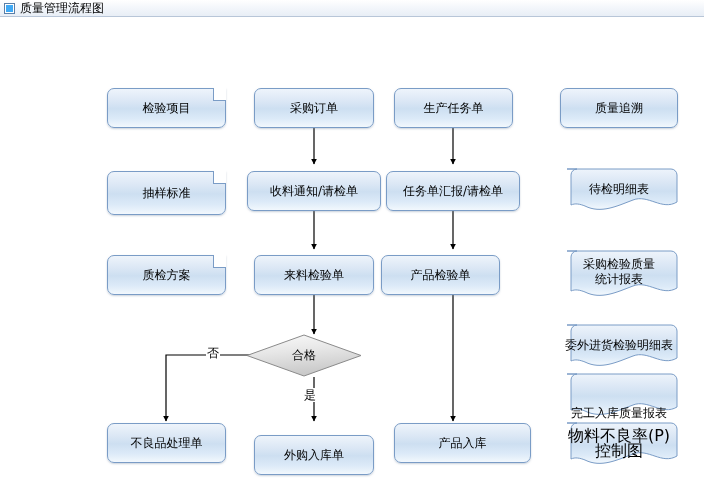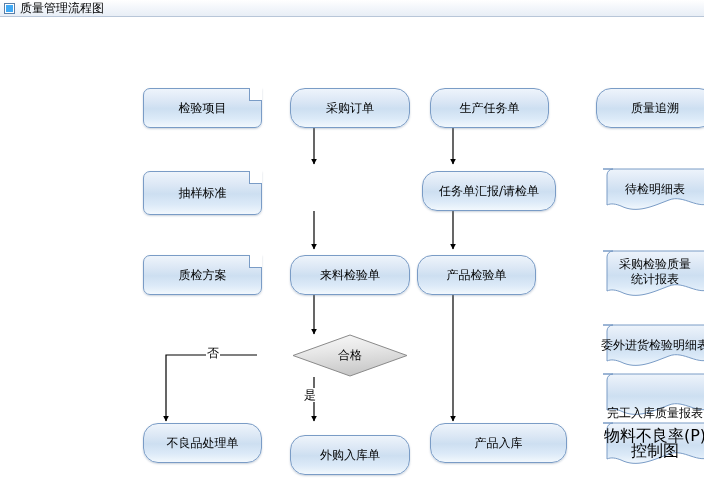--- a/index.html
+++ b/index.html
@@ -70,27 +70,26 @@
     position: absolute;
     box-sizing: border-box;
     display: flex;
     align-items: center;
     justify-content: center;
     text-align: center;
     font-size: 12px;
     color: #000000;
     line-height: 15px;
     white-space: pre-line;
-    margin-left: 36px;
   }
 
   
   .node.process {
     border: 1px solid #7a9cc6;
-    border-radius: 15px;
+    border-radius: 7px;
     background: linear-gradient(to bottom,
         #eef4fb 0%, #dbe7f5 32%, #cddff1 52%, #dceaf8 78%, #f2f8fd 100%);
     box-shadow: 0 1px 2px rgba(120,140,165,0.40);
   }
 
   
   .node.folded {
     border: 1px solid #7a9cc6;
     border-radius: 7px 0 7px 7px;
     background: linear-gradient(to bottom,
@@ -213,20 +212,23 @@
 
   <div class="node process" style="left:560px; top:70px; width:118px; height:40px;">
     <span>质量追溯</span>
   </div>
 
   <div class="node folded" style="left:107px; top:153px; width:119px; height:44px;">
     <span class="fold"></span>
     <span>抽样标准</span>
   </div>
 
+  <div class="node process" style="left:247px; top:153px; width:134px; height:40px;">
+    <span>收料通知/请检单</span>
+  </div>
 
   <div class="node process" style="left:386px; top:153px; width:134px; height:40px;">
     <span>任务单汇报/请检单</span>
   </div>
 
   <div class="node wavy" style="left:560px; top:150px; width:118px; height:48px;">
     <svg class="wavy-svg" viewBox="0 0 118 48" preserveAspectRatio="none">
       <defs>
         <linearGradient id="wg1" x1="0" y1="0" x2="0" y2="1">
           <stop offset="0%" stop-color="#eef4fb"></stop>
@@ -255,21 +257,21 @@
   </div>
 
   <div class="node wavy" style="left:560px; top:232px; width:118px; height:52px;">
     <svg class="wavy-svg" viewBox="0 0 118 52" preserveAspectRatio="none">
       <path d="M7,1 H111 a6,6 0 0 1 6,6 V38 c-15,9 -29,-8 -44,-2 c-16,6 -32,14 -48,6 c-5,-2 -10,-3 -14,-1 V7 a6,6 0 0 1 6,-6 Z" fill="url(#wg1)" stroke="#7a9cc6" stroke-width="1"></path>
     </svg>
     <span class="wavy-label" style="margin-top:-8px;">采购检验质量
 统计报表</span>
   </div>
 
-  <div class="node decision" style="left:256px; top:316px; width:116px; height:43px;align-items:center;">
+  <div class="node decision" style="left:246px; top:316px; width:116px; height:43px;align-items:center;">
     <svg class="dia-svg" viewBox="0 0 116 43" preserveAspectRatio="none">
       <defs>
         <linearGradient id="dg1" x1="0" y1="0" x2="0.25" y2="1">
           <stop offset="0%" stop-color="#fafafa"></stop>
           <stop offset="45%" stop-color="#e7e7e7"></stop>
           <stop offset="100%" stop-color="#c9c9c9"></stop>
         </linearGradient>
       </defs>
       <polygon points="58,1 115,21.5 58,42 1,21.5" fill="url(#dg1)" stroke="#8a8a8a" stroke-width="1"></polygon>
     </svg>

